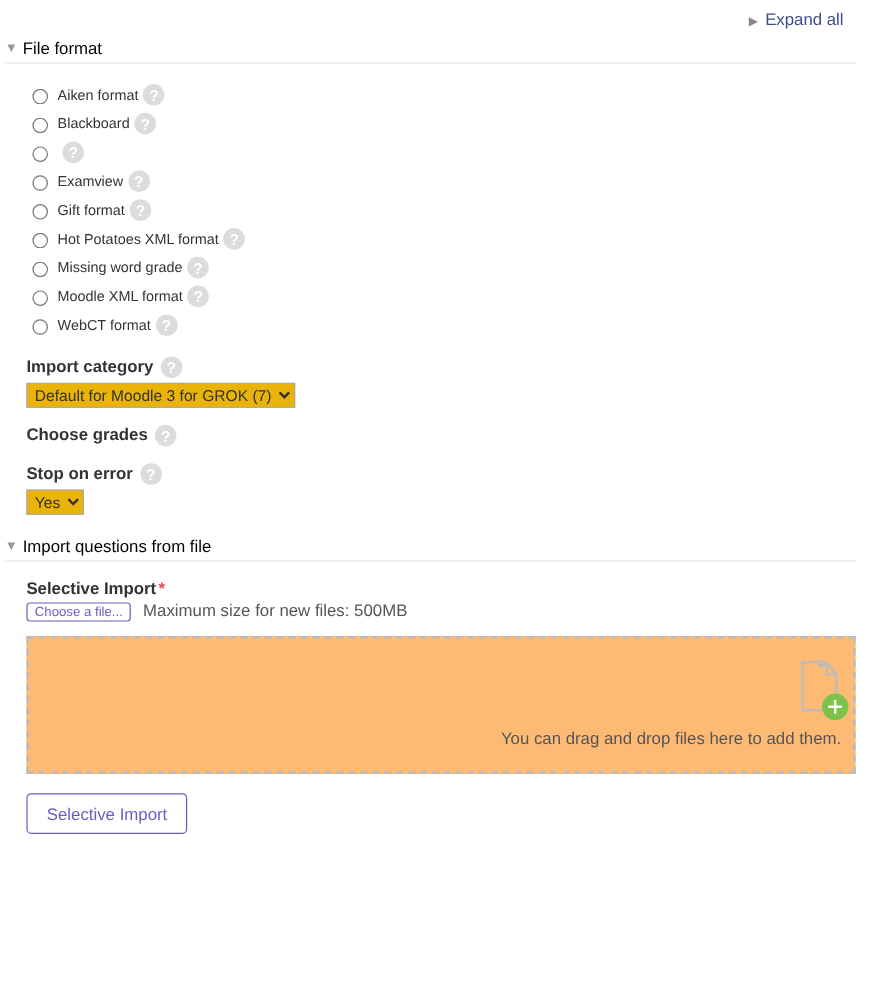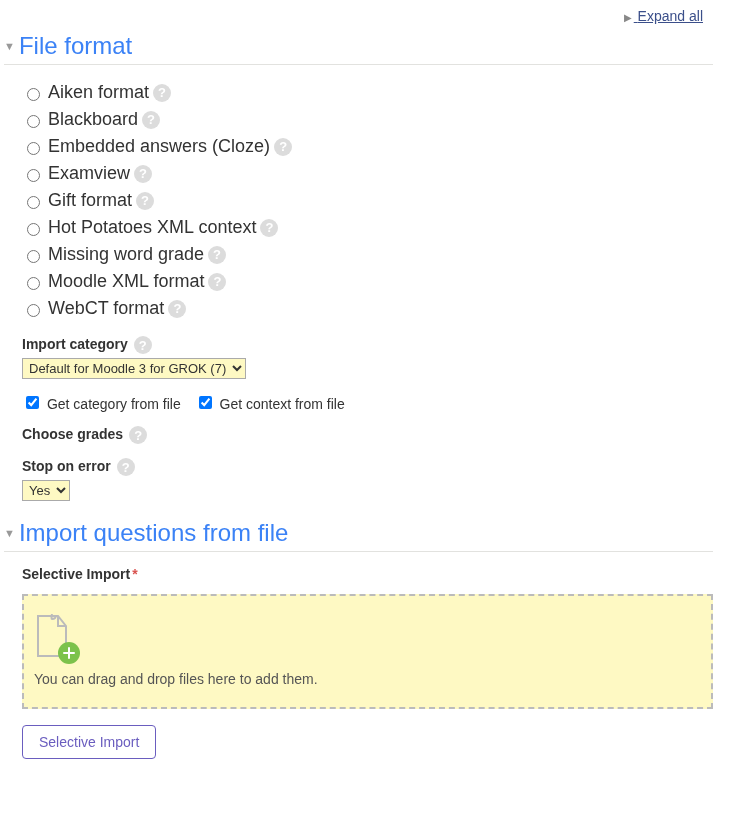--- a/index.html
+++ b/index.html
@@ -39,21 +39,20 @@
   .h1-help { width: 22px; height: 22px; font-size: 15px; }
   .expand-all-row {
     text-align: right;
     padding-right: 10px;
     margin-bottom: 4px;
   }
   .expand-all {
     color: #3b4f8a;
     cursor: pointer;
     font-size: 14px;
-    text-decoration: underline;
   }
   .expand-all .tri {
     font-size: 10px;
     color: #888;
     margin-right: 2px;
     display: inline-block;
   }
   .section-header {
     display: flex;
     align-items: center;
@@ -62,56 +61,56 @@
     border-bottom: 1px solid #e2e2df;
   }
   .section-header .tri-down {
     color: #999;
     font-size: 11px;
     margin-right: 4px;
     display: inline-block;
   }
   .section-header h2 {
     font-weight: 300;
-    color: #3b82f6;
-    font-size: 24px;
+    color: #000000;
+    font-size: 14px;
     margin: 0;
   }
   .section-body {
     padding: 14px 0 10px 18px;
   }
   .radio-row {
     display: flex;
     align-items: center;
     padding: 3px 0;
     color: #333;
   }
   .radio-row input[type=radio] {
     margin-right: 8px;
     accent-color: #888;
   }
   .radio-row label {
-    font-size: 18px;
+    font-size: 12px;
     color: #333;
   }
   .field-label {
     font-weight: bold;
     color: #333;
     font-size: 14px;
     margin-top: 14px;
     display: flex;
     align-items: flex-start;
   }
   .field-label .help-icon { margin-left: 6px; }
   select {
     margin-top: 4px;
     font-size: 13px;
     padding: 1px 2px;
     border: 1px solid #aaa;
-    background: #fef9c3;
+    background: #eab308;
     color: #333;
   }
   .inline-checks {
     margin-top: 14px;
   }
   .inline-checks label {
     font-size: 14px;
     color: #333;
     margin-right: 10px;
   }
@@ -134,22 +133,22 @@
   }
   .max-size {
     font-size: 14px;
     color: #555;
     margin-left: 6px;
   }
   .dropzone {
     border: 2px dashed #bbb;
     margin-top: 12px;
     padding: 18px 10px 20px 10px;
-    text-align: left;
-    background: #fef9c3;
+    text-align: right;
+    background: #fdba74;
   }
   .dropzone .drop-text {
     color: #555;
     font-size: 14px;
     margin-top: 10px;
   }
   .file-icon-wrap {
     display: inline-block;
     position: relative;
     width: 40px;
@@ -203,36 +202,35 @@
       <label>Aiken format</label>
       <span class="help-icon">?</span>
     </div>
     <div class="radio-row">
       <input type="radio" name="fmt" style="">
       <label>Blackboard</label>
       <span class="help-icon">?</span>
     </div>
     <div class="radio-row">
       <input type="radio" name="fmt" style="">
-      <label>Embedded answers (Cloze)</label>
       <span class="help-icon">?</span>
     </div>
     <div class="radio-row">
       <input type="radio" name="fmt" style="">
       <label>Examview</label>
       <span class="help-icon">?</span>
     </div>
     <div class="radio-row">
       <input type="radio" name="fmt" style="">
       <label>Gift format</label>
       <span class="help-icon">?</span>
     </div>
     <div class="radio-row">
       <input type="radio" name="fmt" style="">
-      <label>Hot Potatoes XML context</label>
+      <label>Hot Potatoes XML format</label>
       <span class="help-icon">?</span>
     </div>
     <div class="radio-row">
       <input type="radio" name="fmt" style="">
       <label>Missing word grade</label>
       <span class="help-icon">?</span>
     </div>
     <div class="radio-row">
       <input type="radio" name="fmt" style="">
       <label>Moodle XML format</label>
@@ -245,30 +243,20 @@
     </div>
 
     <div class="field-label">
       <span>Import category</span>
       <span class="help-icon">?</span>
     </div>
     <select>
       <option>Default for Moodle 3 for GROK (7)</option>
     </select>
 
-    <div class="inline-checks">
-      <label>
-        <input type="checkbox" checked="" style="">
-        <span>Get category from file</span>
-      </label>
-      <label>
-        <input type="checkbox" checked="" style="">
-        <span>Get context from file</span>
-      </label>
-    </div>
 
     <div class="field-label">
       <span>Choose grades</span>
       <span class="help-icon">?</span>
     </div>
 
     <div class="field-label">
       <span>Stop on error</span>
       <span class="help-icon">?</span>
     </div>
@@ -278,20 +266,24 @@
   </div>
 
   <div class="section-header">
     <span class="tri-down">▼</span>
     <h2>Import questions from file</h2>
   </div>
   <div class="section-body">
     <div class="field-label" style="margin-top:0;">
       <span>Selective Import</span>
       <span class="required">*</span>
+    </div>
+    <div>
+      <span class="choose-btn">Choose a file...</span>
+      <span class="max-size">Maximum size for new files: 500MB</span>
     </div>
 
     <div class="dropzone">
       <div class="file-icon-wrap">
         <svg class="file-icon-svg" viewBox="0 0 36 44">
           <path d="M4 2 H24 L32 12 V42 H4 Z" fill="none" stroke="#bbb" stroke-width="2"></path>
           <path d="M24 2 V12 H32" fill="none" stroke="#bbb" stroke-width="2"></path>
           <path d="M18 -1 Q17 4 18 4 Q22 4 22 0" fill="none" stroke="#bbb" stroke-width="2" transform="translate(0,1)"></path>
         </svg>
         <span class="plus-badge">

